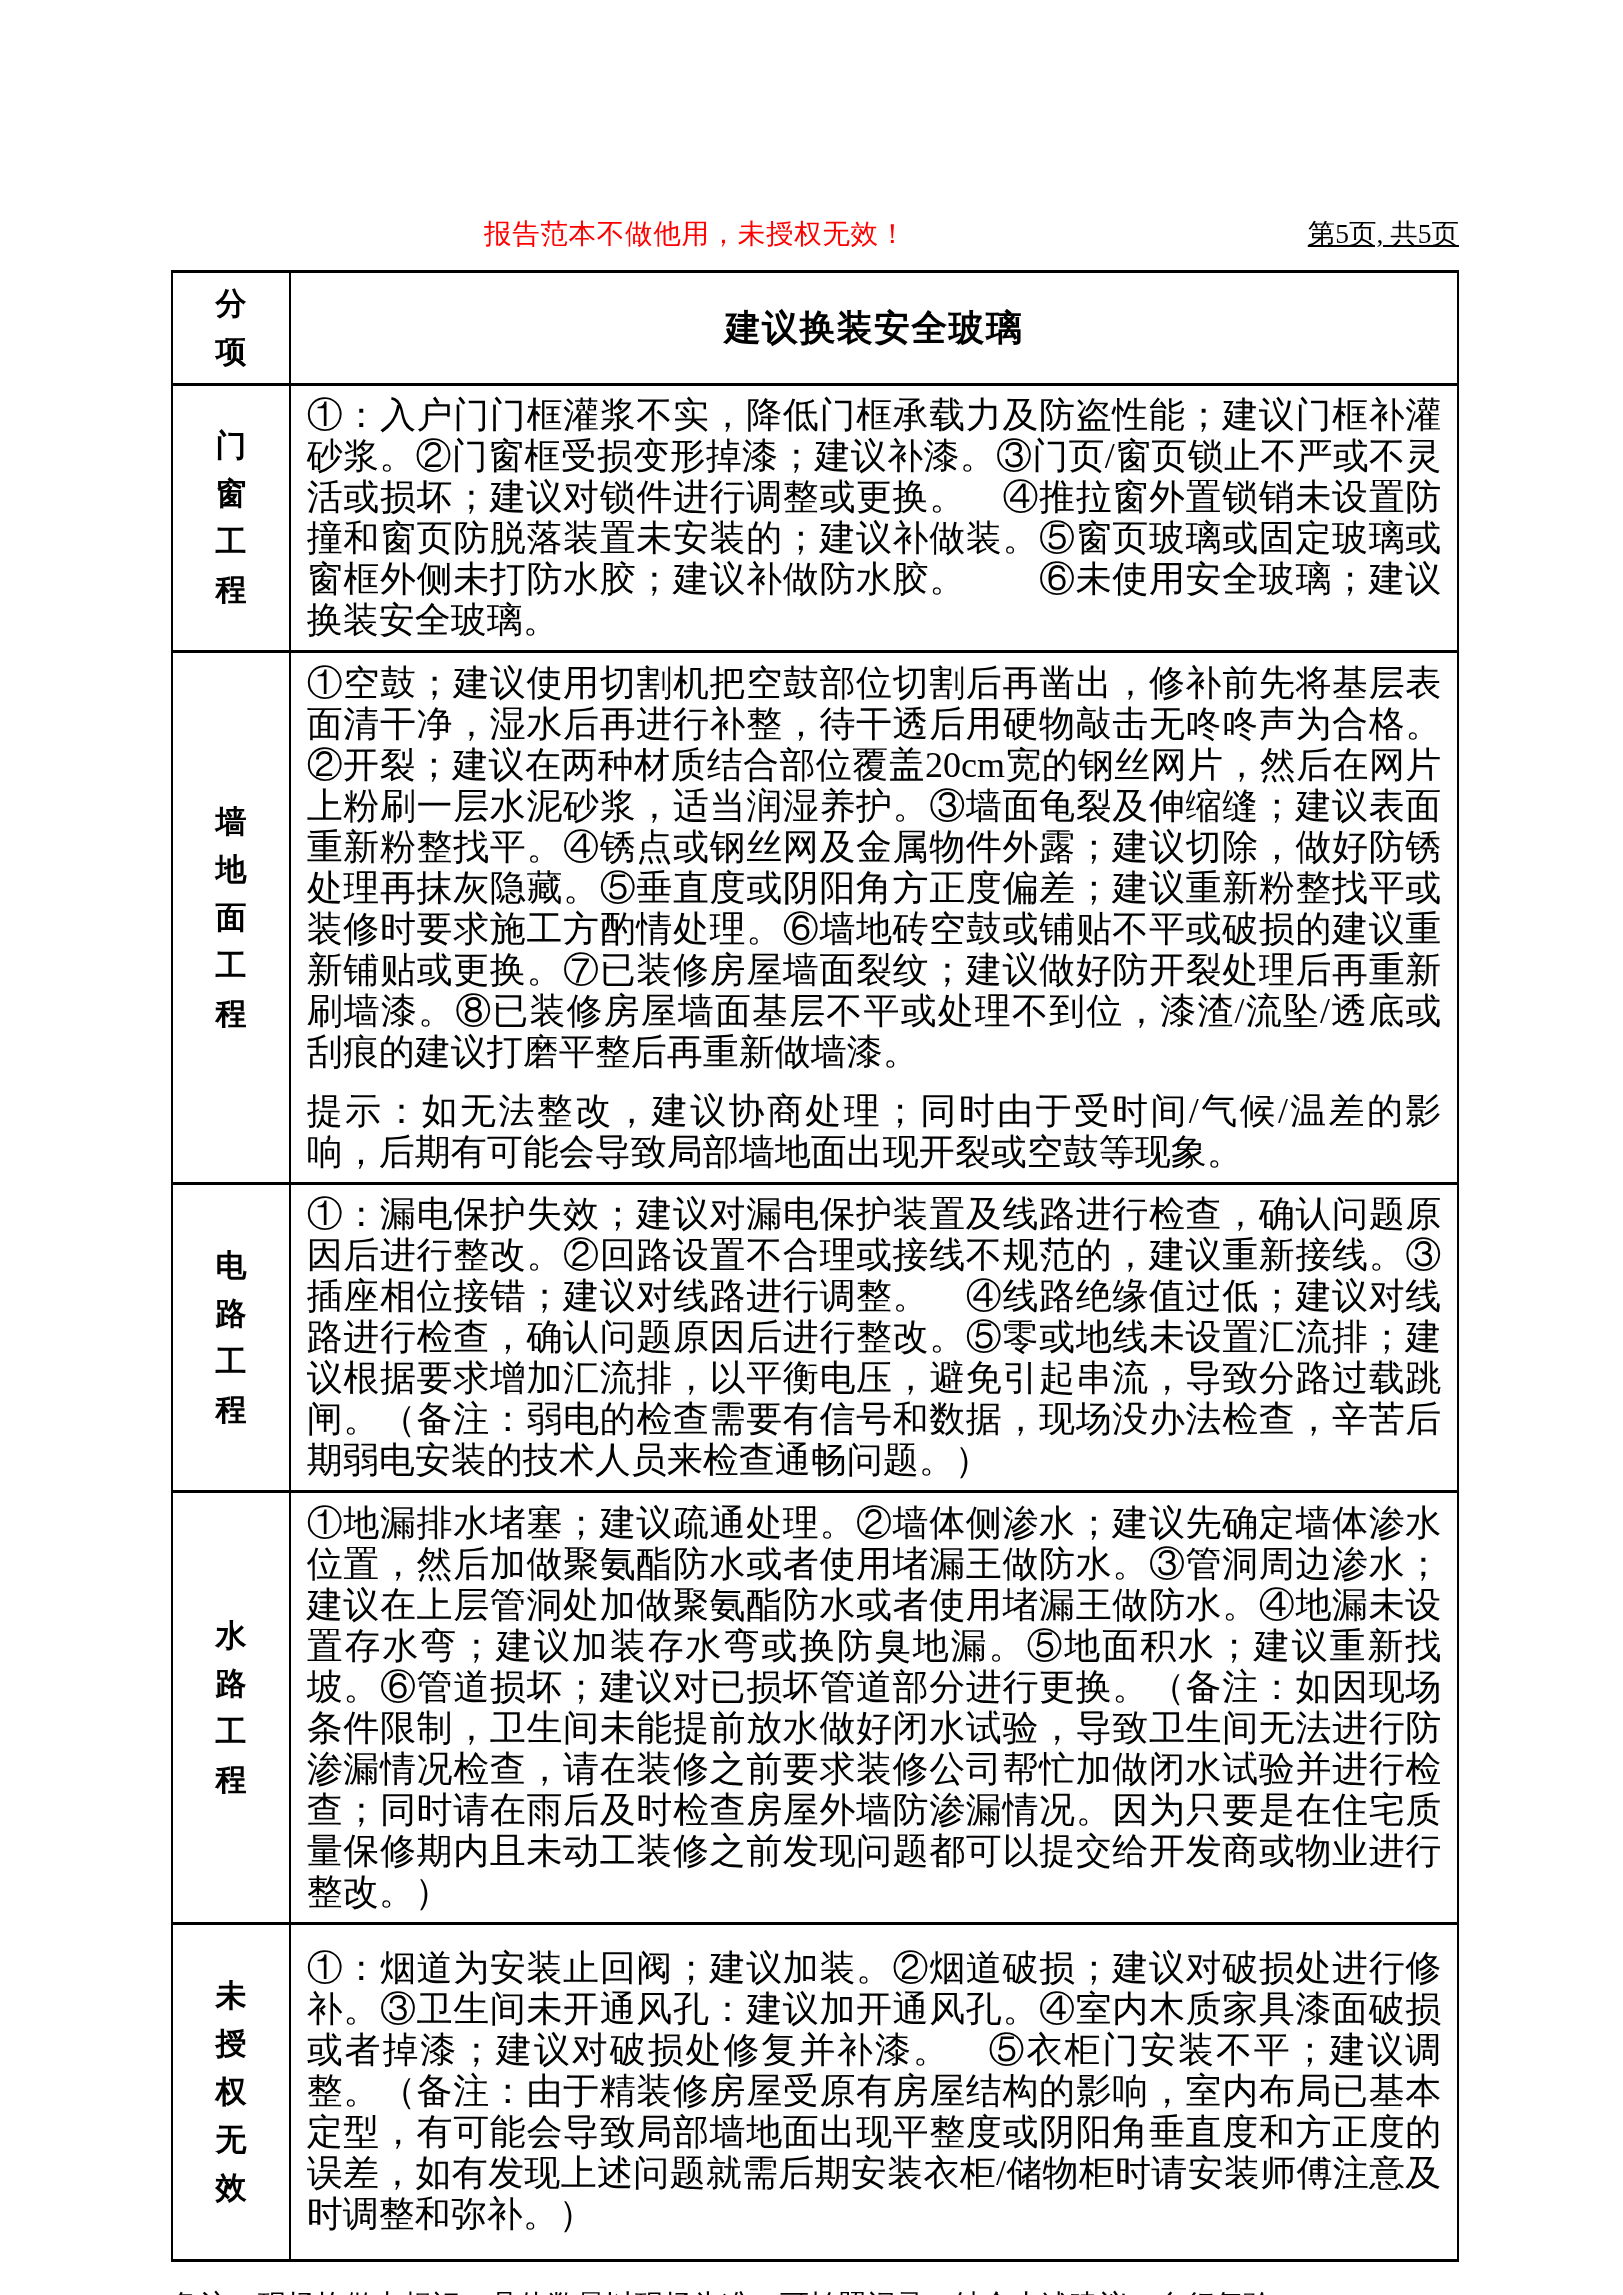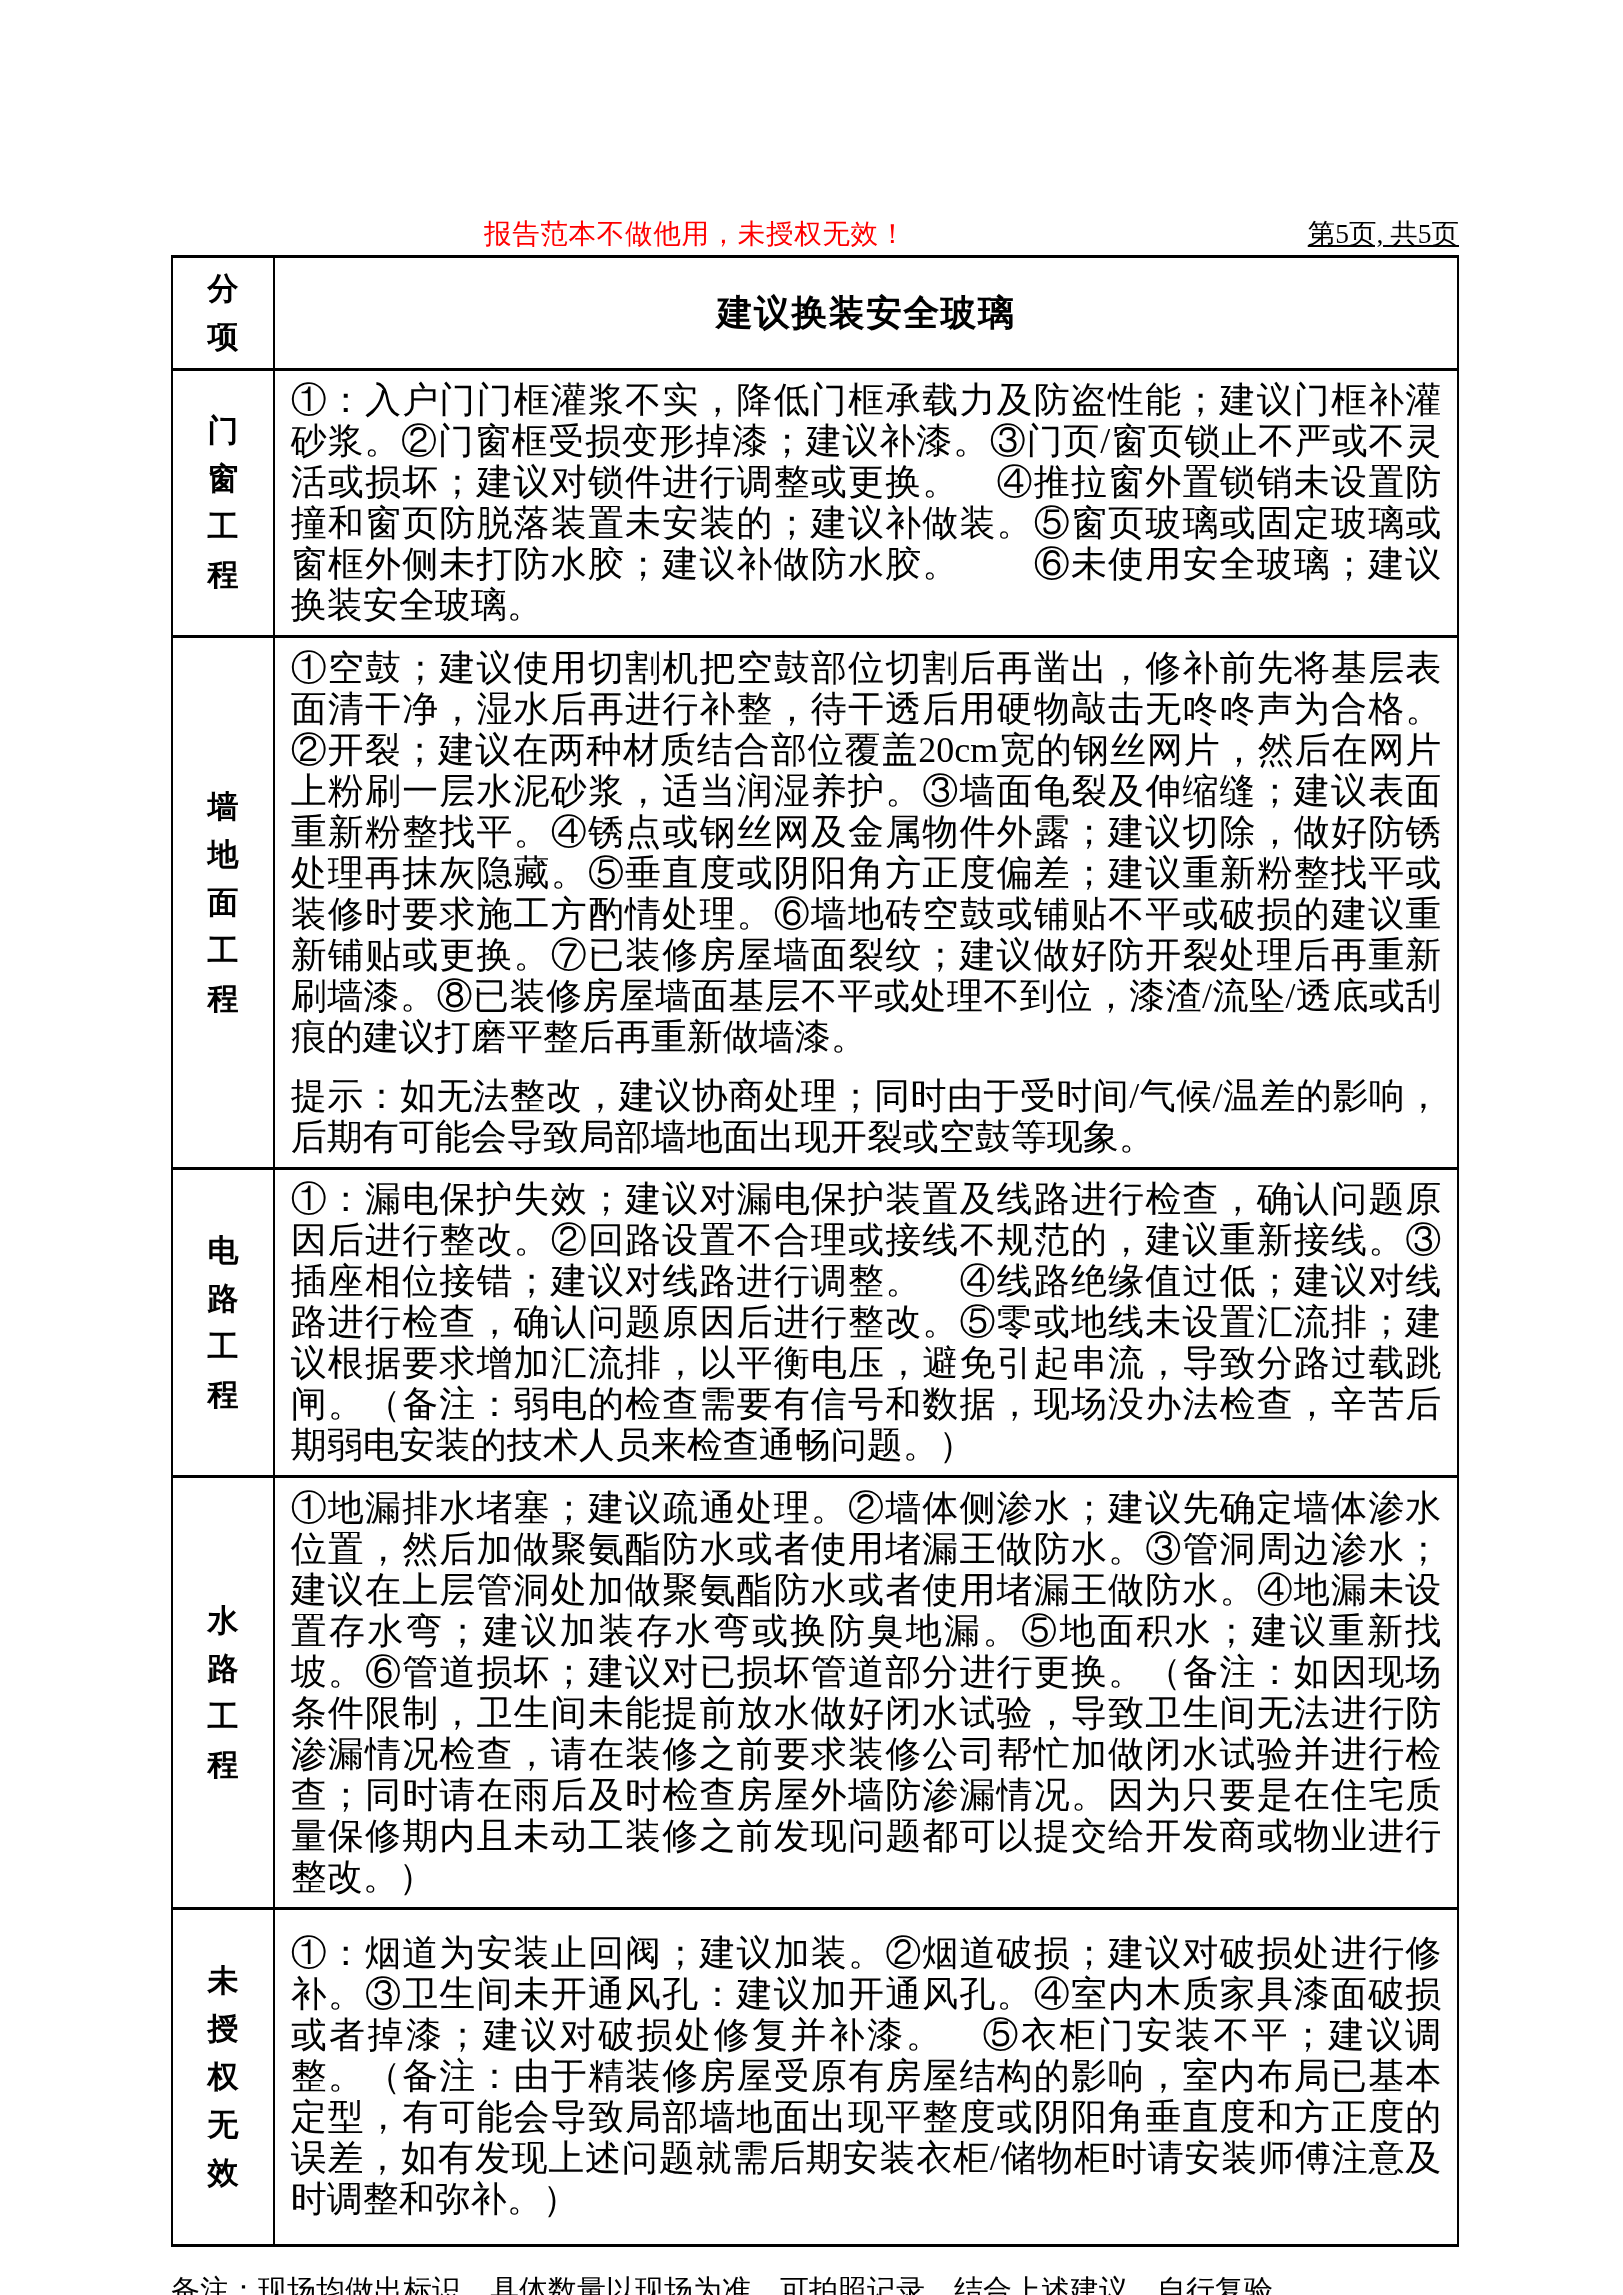--- a/index.html
+++ b/index.html
@@ -11,21 +11,21 @@
     position:relative;
   }
   .sheet {
     position:absolute; top:0; left:0;
     width:1623px; height:2295px;
     padding:216px 164px 0 171px;
   }
   .page-header {
     display:flex; align-items:flex-end;
     width:100%;
-    margin-bottom:3px;
+    margin-bottom:18px;
     text-align:center;
   }
   .watermark {
     margin-left:313px;
     color:#fe0000;
     font-size:27.5px;
     letter-spacing:0.7px;
     white-space:nowrap;
   }
   .page-info {
@@ -40,21 +40,21 @@
     table-layout:fixed;
   }
   table.report-table td {
     border-left:2.6px solid #000;
     border-right:2.6px solid #000;
     border-top:3.9px solid #000;
     border-bottom:3.9px solid #000;
     vertical-align:middle;
   }
   td.category-cell {
-    width:102px;
+    width:118px;
     text-align:center;
   }
   .v-label {
     width:1.15em;
     margin:0 auto;
     word-break:break-all;
     font-weight:bold;
     font-size:31px;
     line-height:1.55;
     text-align:center;

